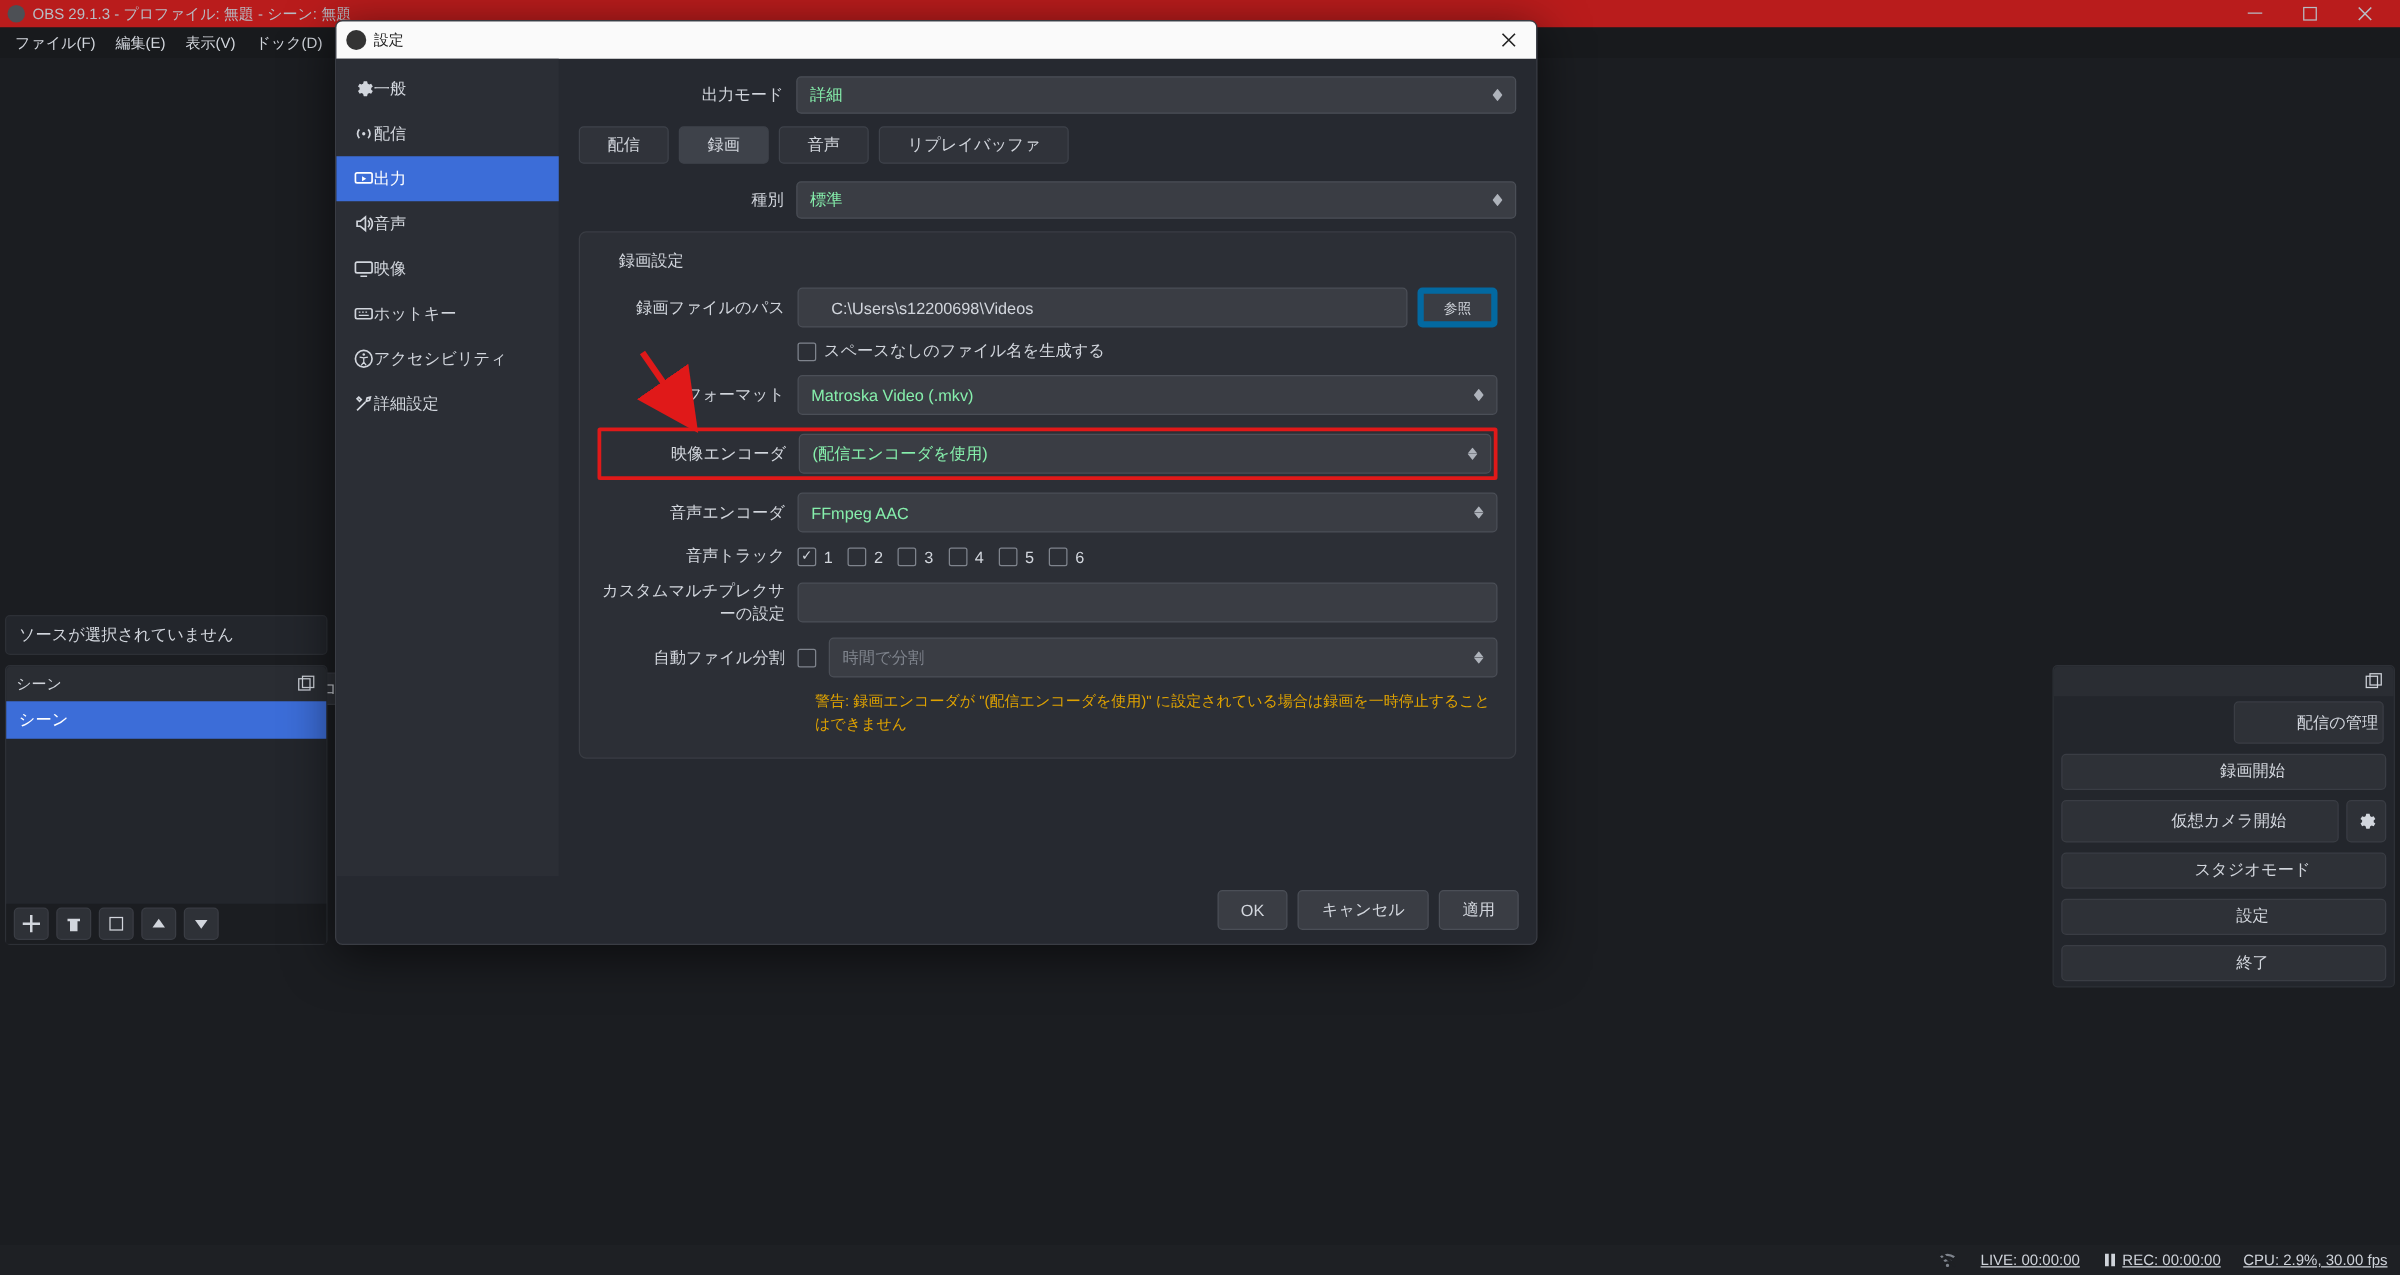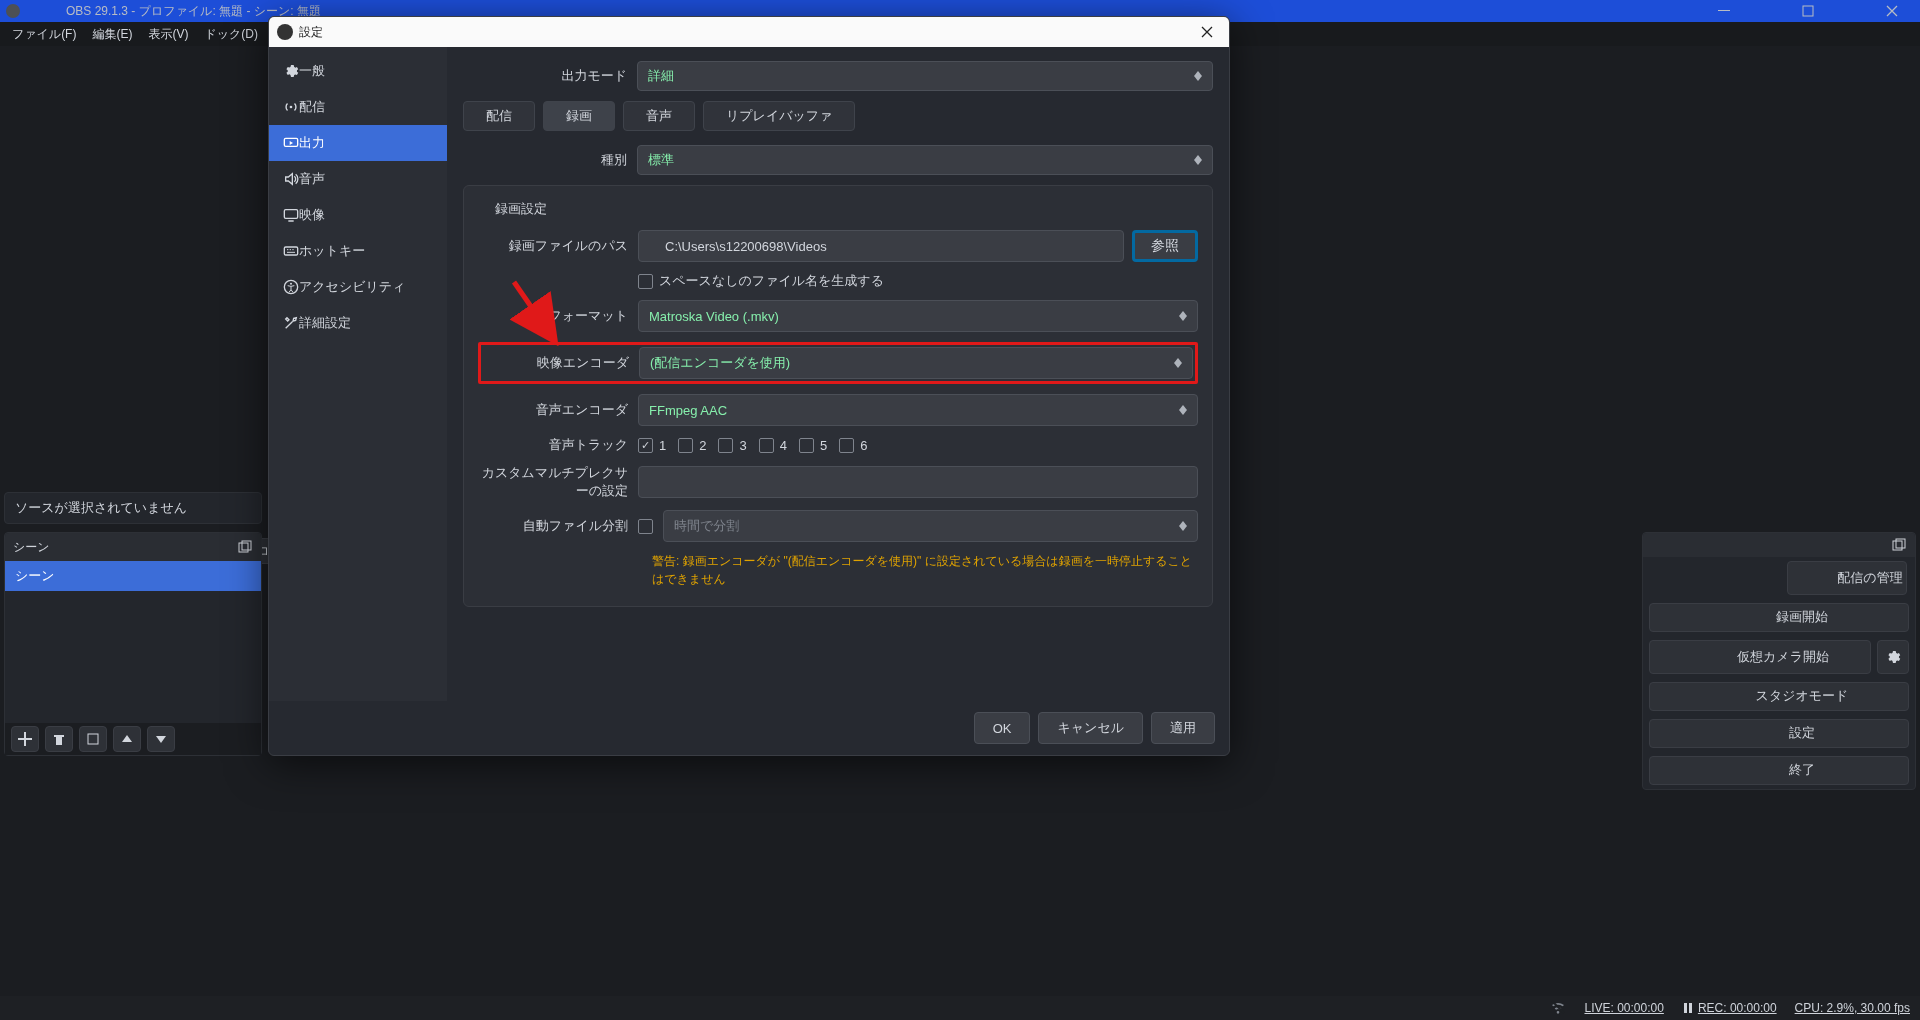--- a/index.html
+++ b/index.html
@@ -1,19 +1,19 @@
 <!DOCTYPE html>
 <html><head>
 <meta charset="utf-8">
 <style>
 * { margin: 0; padding: 0; box-sizing: border-box; font-family: "Meiryo", "Yu Gothic", sans-serif; }
 body { background: #161719; color: #d2d6dd; font-size: 13px; width: 1920px; height: 1020px; overflow: hidden; position: relative; }
 
 
-.titlebar { height: 22px; background: #1d4ed8; display: flex; align-items: center; padding: 0 6px; color: #b8bcc4; font-size: 12px; gap: 40px; }
+.titlebar { height: 22px; background: #b91c1c; display: flex; align-items: center; padding: 0 6px; color: #b8bcc4; font-size: 12px; }
 .titlebar .logo { width: 14px; height: 14px; margin-right: 6px; border-radius: 50%; background: #4d5055; display:inline-block; }
 .titlebar .spacer { flex: 1; }
 .titlebar .winbtn { width: 44px; height: 22px; display: flex; align-items: center; justify-content: center; color:#b8bcc4; }
 .titlebar .winbtn svg { width:12px; height:12px; }
 
 
 .menubar { height: 24px; background: #181a1d; display: flex; align-items: center; padding: 0 4px; color:#d2d6dd; font-size: 12px; }
 .menubar .menuitem { padding: 0 8px; height: 24px; display:flex; align-items:center; }
 
 
@@ -58,21 +58,21 @@
 
 .tabstrip { display:flex; gap:8px; margin:4px 0 14px 0; }
 .tab { background:#30333a; border:1px solid #3f434b; border-radius:4px; height:30px; padding:0 22px; display:flex; align-items:center; font-size:13px; color:#d2d6dd; }
 .tab.active { background:#3e424a; }
 
 .group { background:#2c2f36; border:1px solid #3a3d44; border-radius:6px; padding:14px 14px 18px 14px; }
 .group-title { font-size:13px; color:#d2d6dd; margin-bottom:12px;margin-left:17px; }
 .inner-row { display:flex; align-items:center; margin-bottom:10px; }
 .inner-row .ilbl { width:160px; text-align:right; padding-right:10px; font-size:13px; color:#d2d6dd; }
 .txtin { flex:1; height:32px; background:#3a3d44; border:1px solid #4b4f57; border-radius:4px; display:flex; align-items:center; padding:0 26px; color:#d2d6dd; font-size:13px; position:relative; }
-.btn { height:32px; padding:0 16px; background:#3a3d44; border:3px solid #0369a1; border-radius:4px; display:flex; align-items:center; justify-content:center; font-size:14px; color:#d2d6dd; margin-left:8px; }
+.btn { height:32px; padding:0 16px; background:#3a3d44; border:5px solid #0369a1; border-radius:4px; display:flex; align-items:center; justify-content:center; font-size:11px; color:#d2d6dd; margin-left:8px; }
 .chk { width:15px; height:15px; border:1px solid #7f848d; border-radius:2px; display:inline-flex; align-items:center; justify-content:center; margin-right:6px; background:#2c2f36; }
 .chk.checked::after { content:"✓"; color:#cfd3da; font-size:11px; line-height:1; }
 .chkrow { display:flex; align-items:center; }
 .highlight { border:3px solid #e01919; border-radius:2px; padding:2px; }
 .warn { color:#e0a300; font-size:12px; line-height:1.5; margin-top:6px; padding-left:174px; }
 
 .dlg-footer { height:54px; display:flex; align-items:center; justify-content:flex-end; padding:0 14px; gap:8px; }
 .dbtn { height:32px; padding:0 18px; background:#3a3d44; border:1px solid #4b4f57; border-radius:4px; display:flex; align-items:center; font-size:13px; color:#d2d6dd; }
 
 

